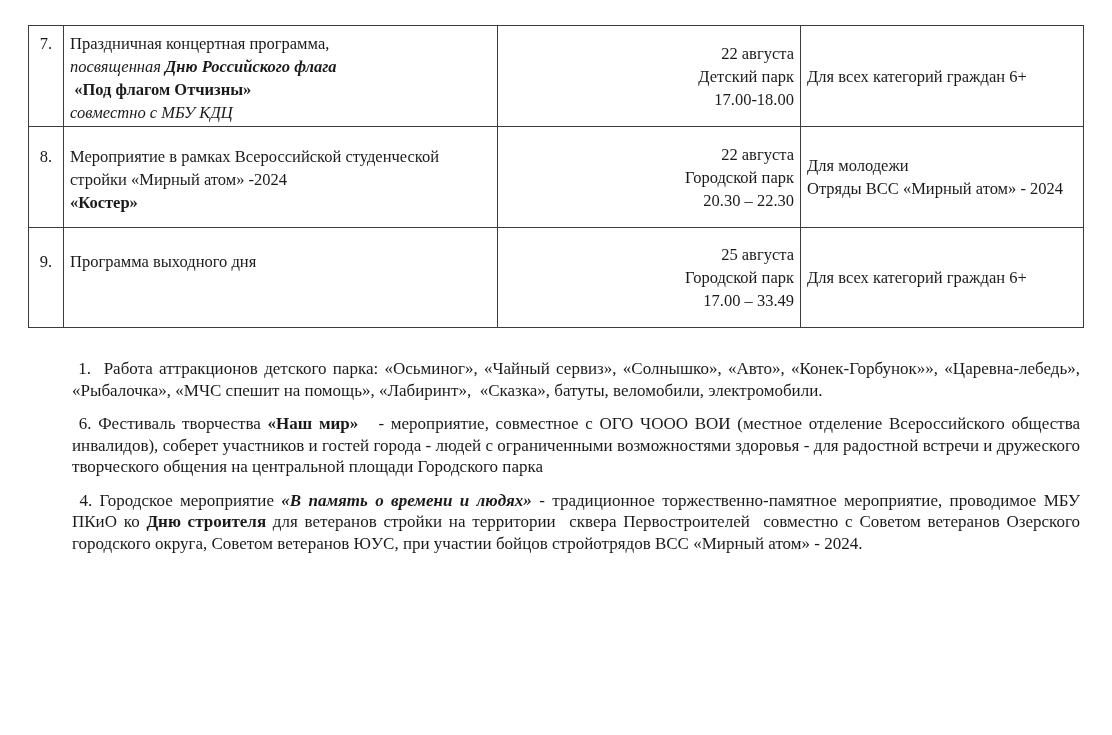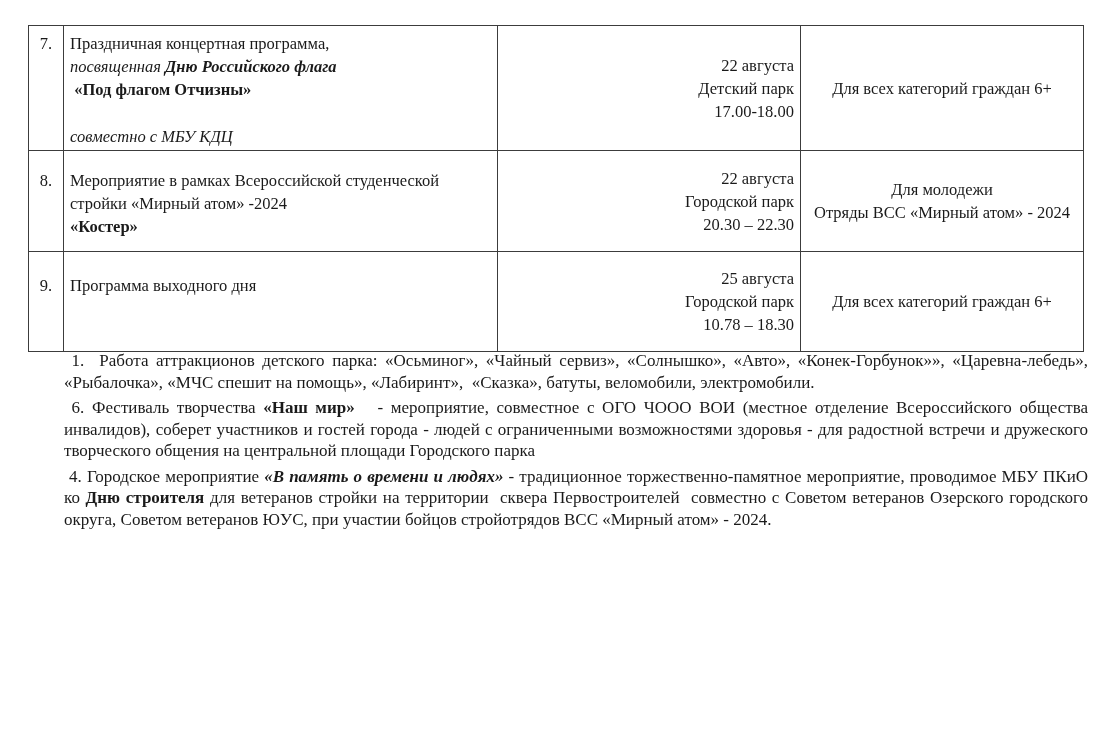--- a/index.html
+++ b/index.html
@@ -15,35 +15,35 @@
     font-size:16.5px;line-height:23px;
   }
   .doc-table td{
     border:1px solid #3c3c3c;
     vertical-align:middle;
     padding:2px 6px;
   }
   .c-num{text-align:center;}
   .c-desc{text-align:left;padding-left:8px;}
   .c-when{text-align:right;}
-  .c-aud{text-align:center;}
+  .c-aud{text-align:left;}
   .c-desc div{white-space:pre-wrap;}
   td.vt6{vertical-align:top;padding-top:6px;}
   td.vt18{vertical-align:top;padding-top:18px;}
   td.vt22{vertical-align:top;padding-top:22px;}
   
   .notes{
     position:absolute;left:60px;top:346px;width:1032px;
     font-size:17px;line-height:21.5px;
   }
   .notes p{
-    margin:4px;text-align:justify;white-space:pre-wrap;
+    margin:12px;text-align:justify;white-space:pre-wrap;
   }
   .b{font-weight:bold;}
-  .i{font-style:italic;margin-top:24px;}
+  .i{font-style:italic;}
   .bi{font-weight:bold;font-style:italic;}
 </style>
 </head>
 <body>
 
 <table class="doc-table">
   <colgroup>
     <col style="width:35px">
       <col style="width:434px">
       <col style="width:303px">
@@ -84,21 +84,21 @@
         </td>
     </tr>
     <tr style="height:100px;">
       <td class="c-num vt22">9.</td>
       <td class="c-desc vt22">
           <div>Программа выходного дня</div>
         </td>
       <td class="c-when">
           <div>25 августа</div>
           <div>Городской парк</div>
-          <div>10.78 – 18.30</div>
+          <div>17.00 – 33.49</div>
         </td>
       <td class="c-aud">
           <div>Для всех категорий граждан 6+</div>
         </td>
     </tr>
   </tbody>
 </table>
 
 <div class="notes">
   <p><span> 1.  Работа аттракционов детского парка: «Осьминог», «Чайный сервиз», «Солнышко», «Авто», «Конек-Горбунок»», «Царевна-лебедь», «Рыбалочка», «МЧС спешит на помощь», «Лабиринт»,  «Сказка», батуты, веломобили, электромобили.</span></p>

